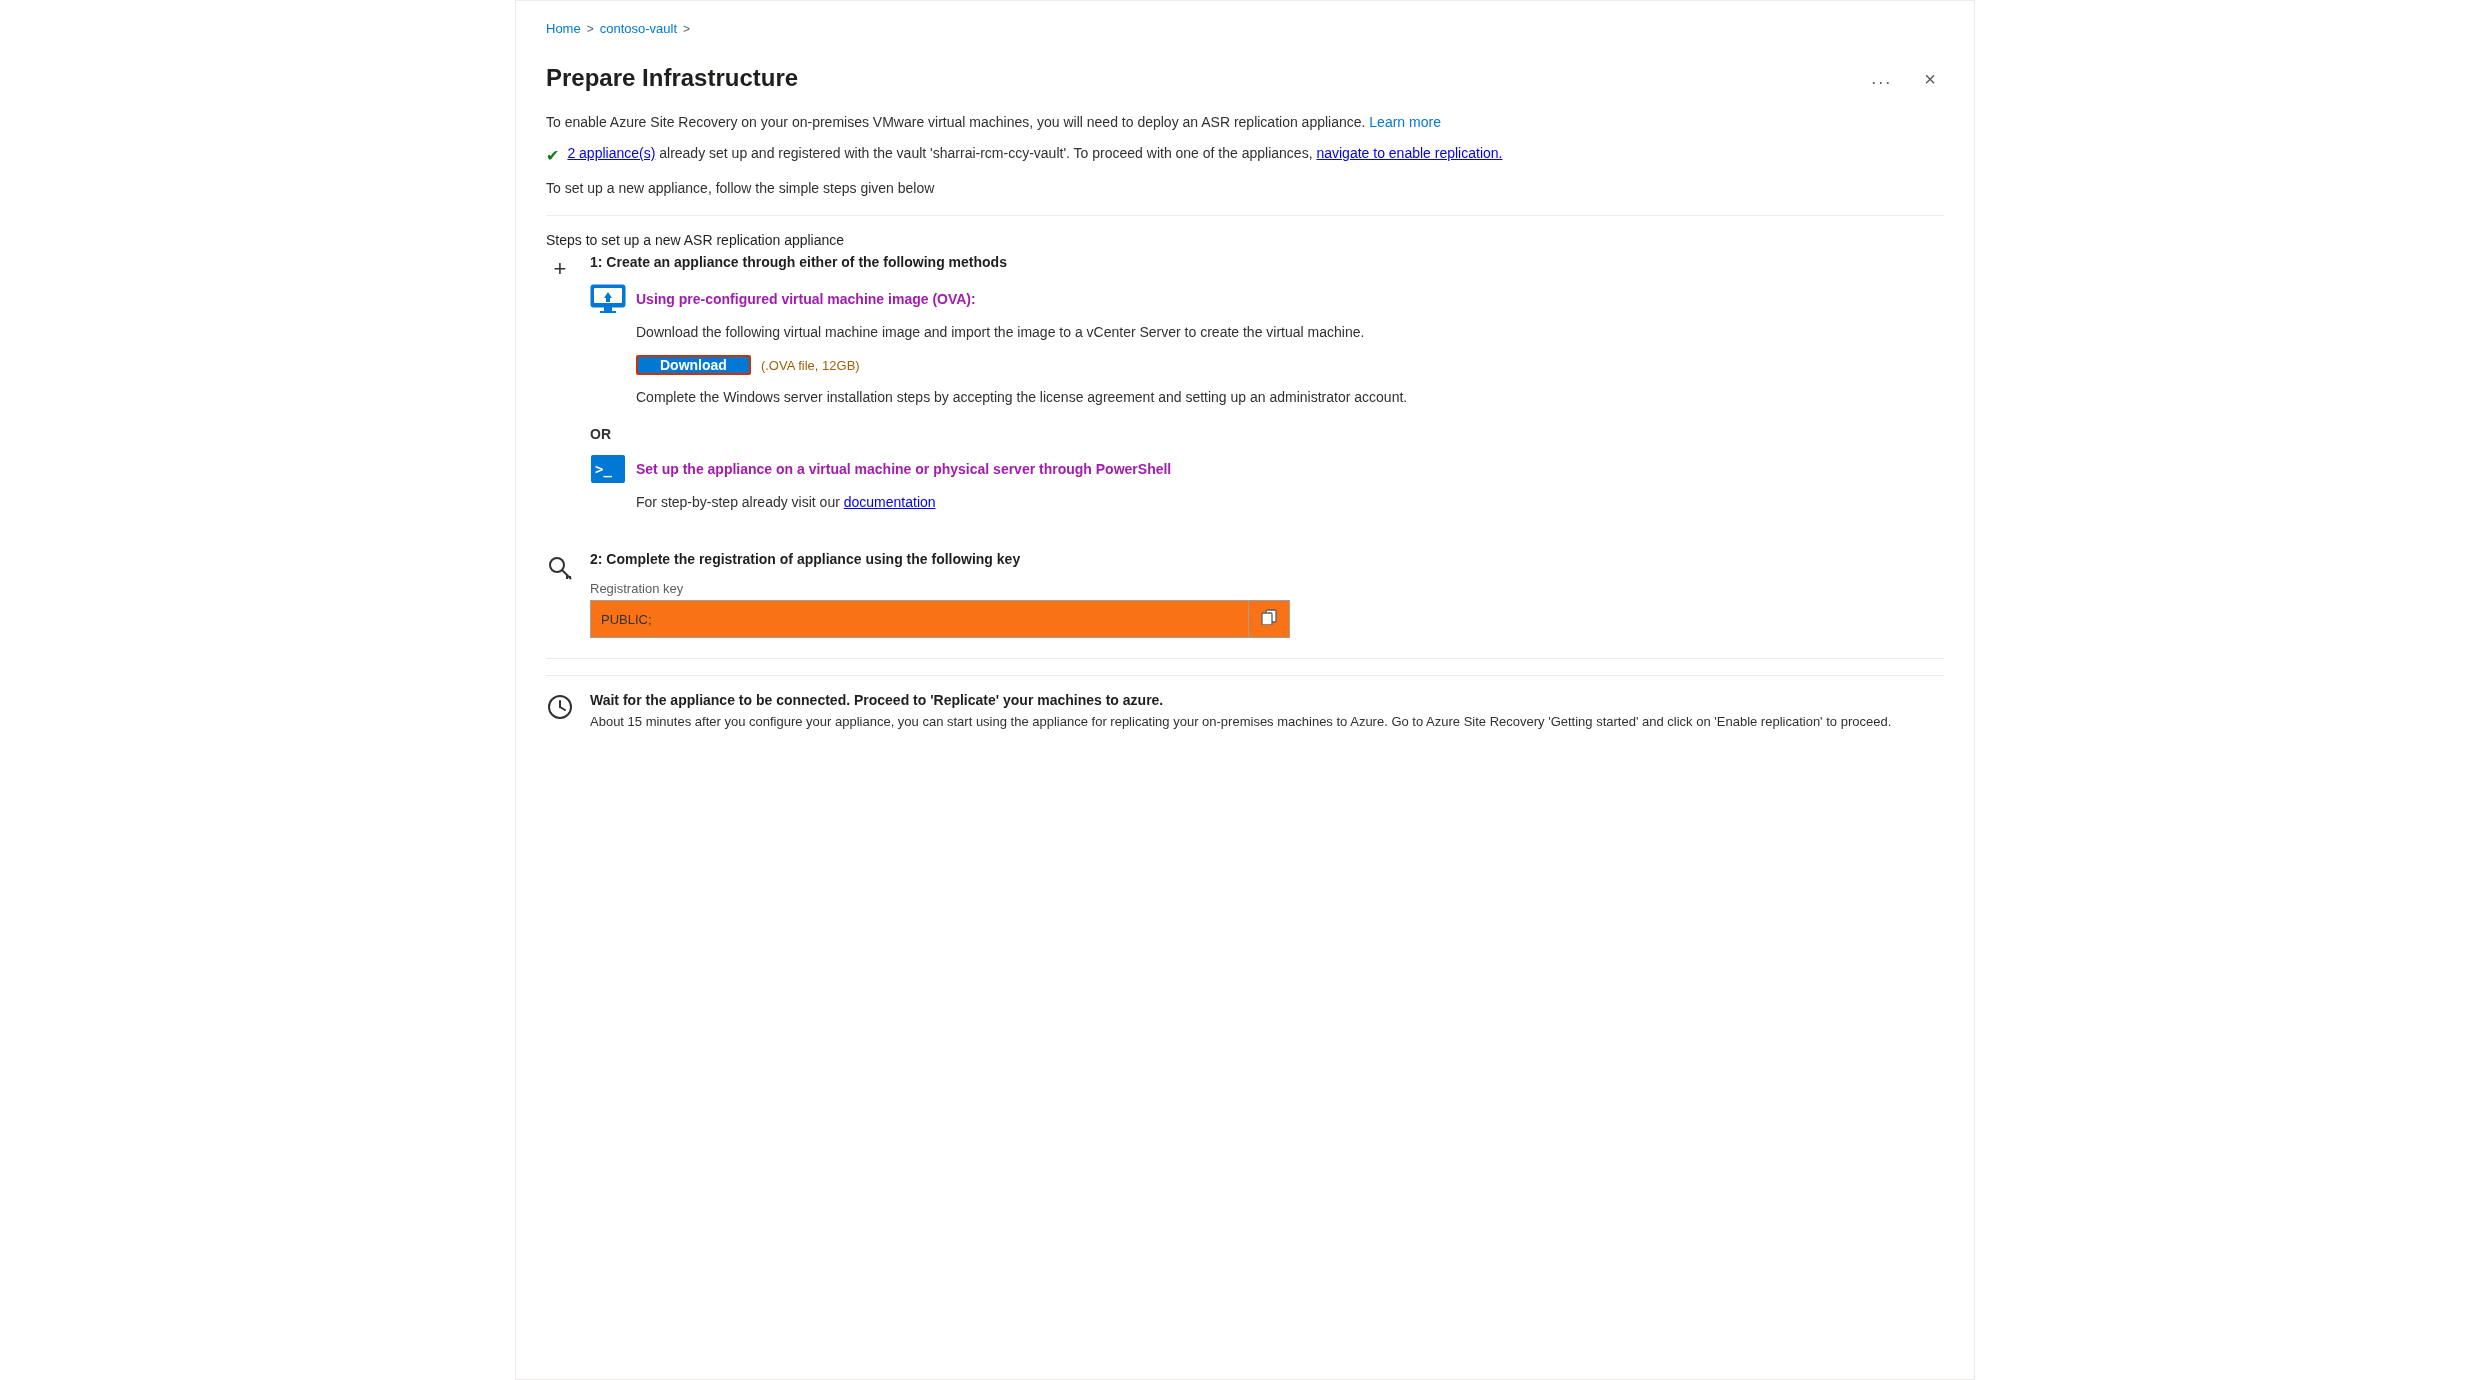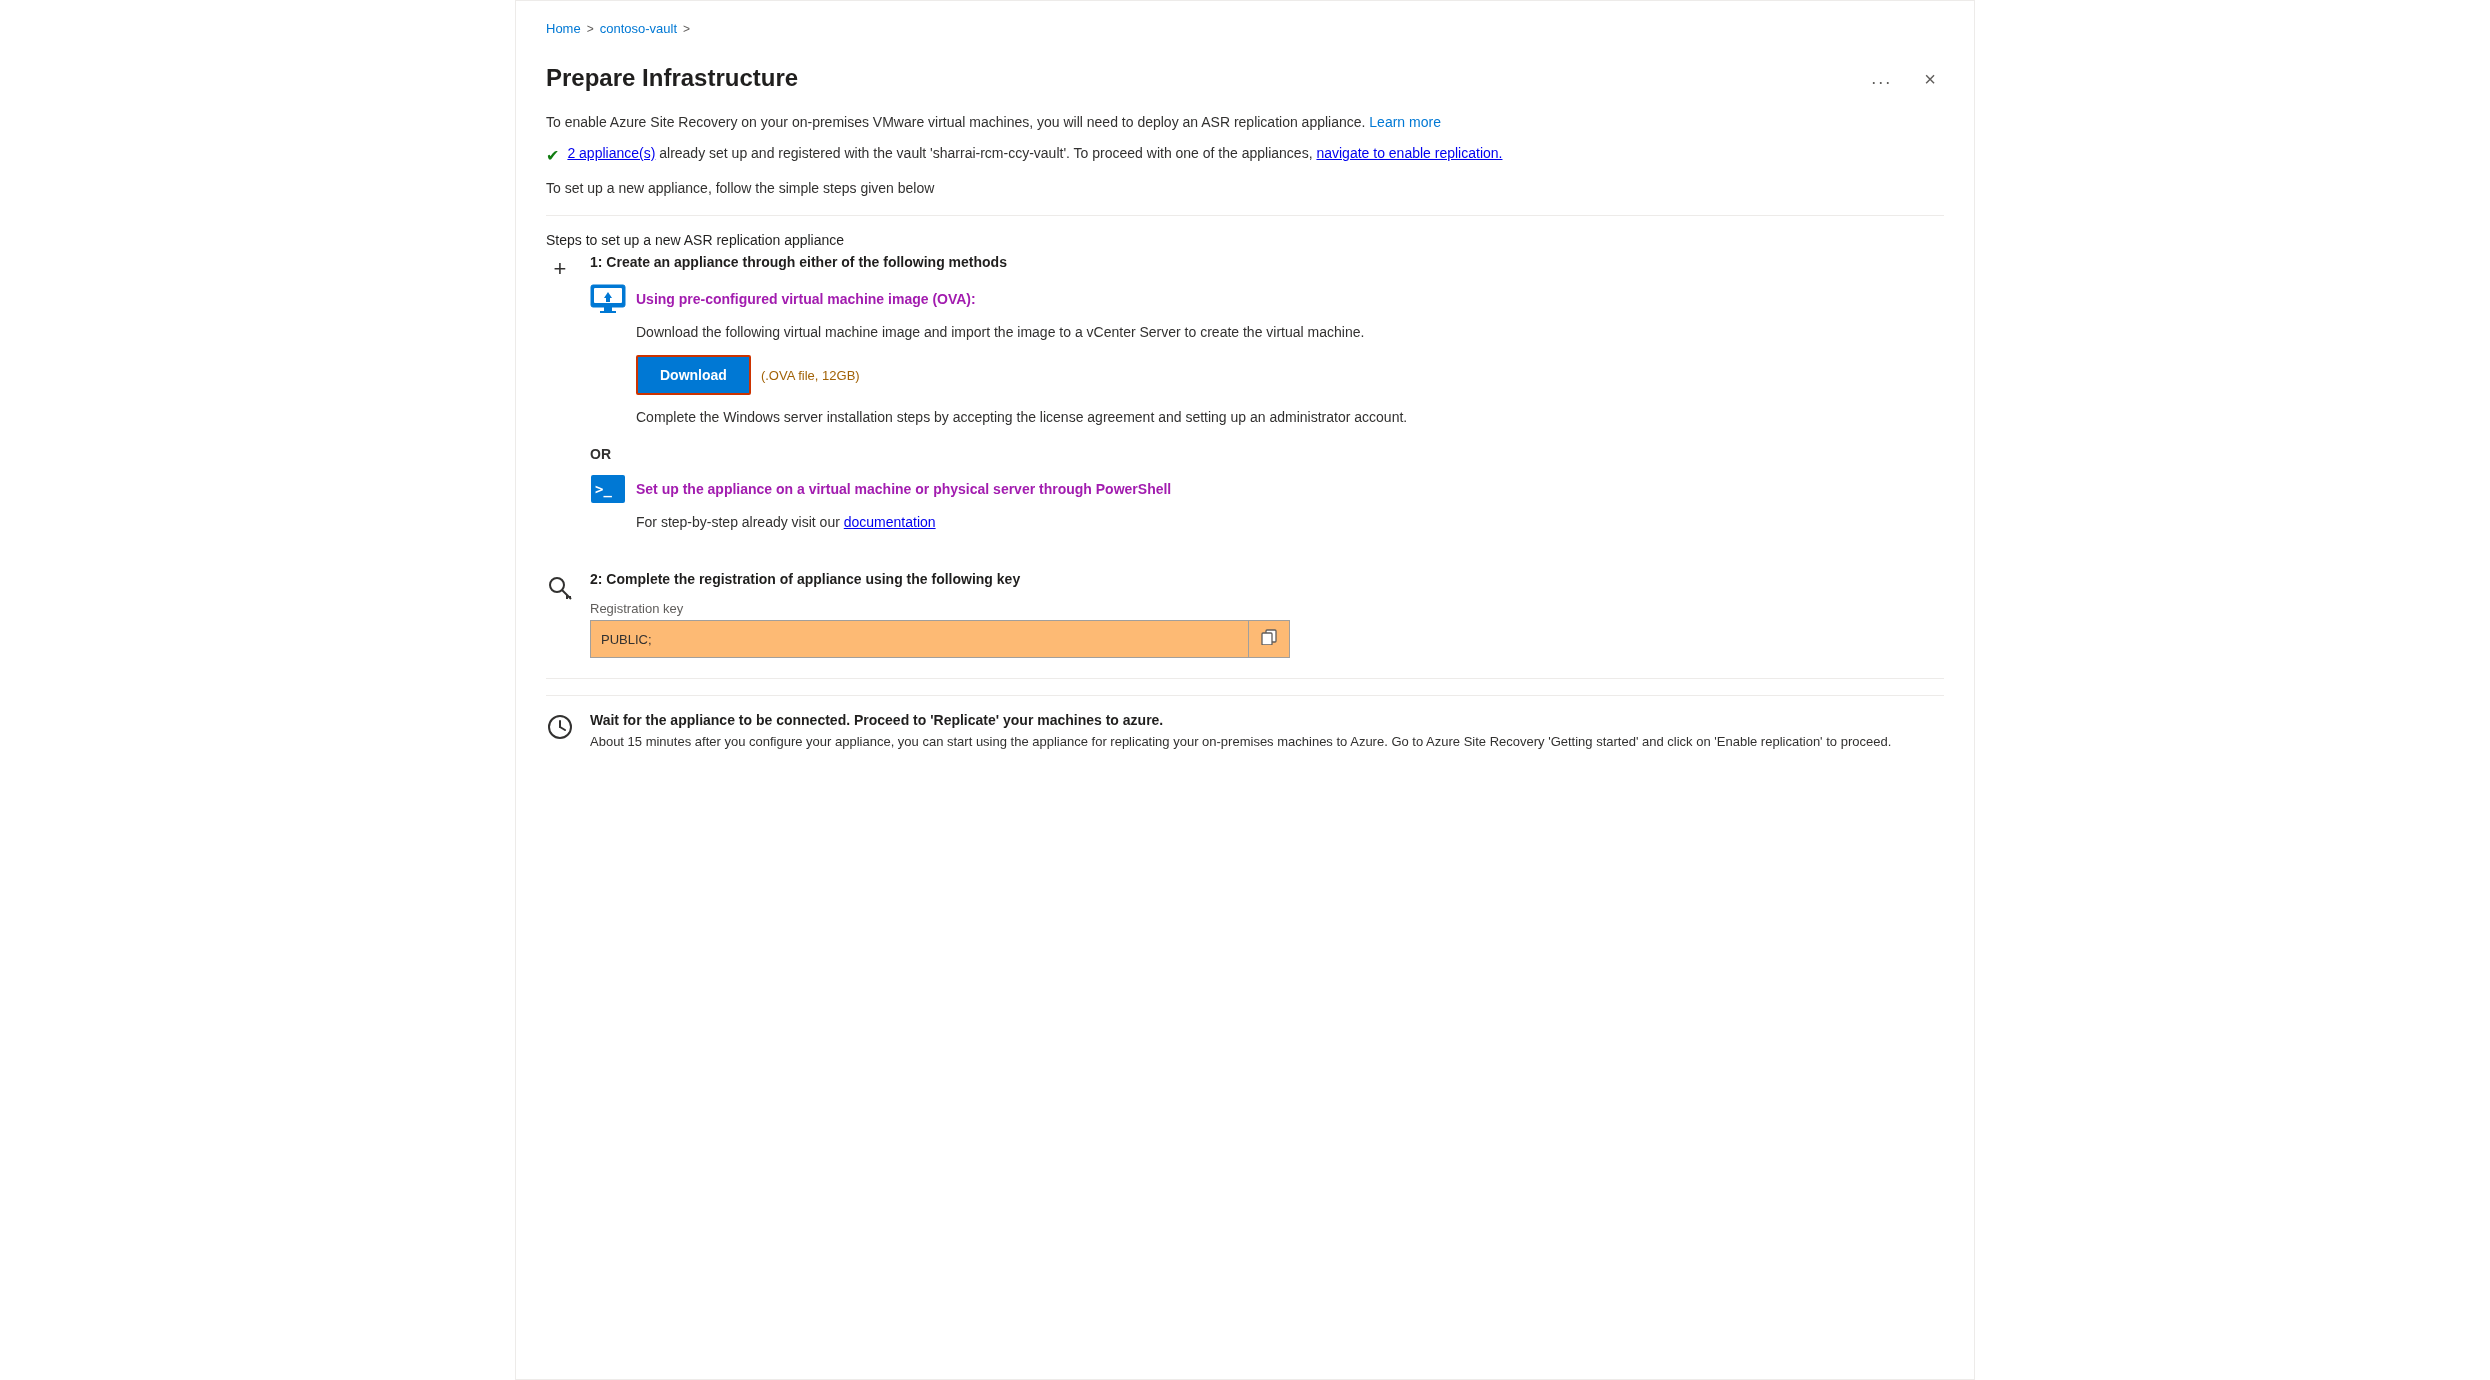--- a/index.html
+++ b/index.html
@@ -167,21 +167,21 @@
       display: flex;
       align-items: center;
       gap: 10px;
       margin-left: 46px;
       margin-bottom: 12px;
     }
     .download-btn {
       background: #0078d4;
       color: #fff;
       border: 2px solid #cc3300;
-      padding: 10px 22px;
+      padding: 0 22px;
       font-size: 14px;
       font-weight: 600;
       cursor: pointer;
       border-radius: 2px;
     }
     .download-note {
       font-size: 13px;
       color: #a16207;
     }
     .install-note {
@@ -203,21 +203,21 @@
     .key-label {
       font-size: 13px;
       color: #605e5c;
       margin-bottom: 4px;
     }
     .key-input-row {
       display: flex;
       align-items: center;
       border: 1px solid #a19f9d;
       max-width: 700px;
-      background: #fdba74;
+      background: #f97316;
     }
     .key-input {
       flex: 1;
       border: none;
       outline: none;
       padding: 8px 10px;
       font-size: 13px;
       color: #323130;
       background: transparent;
     }

